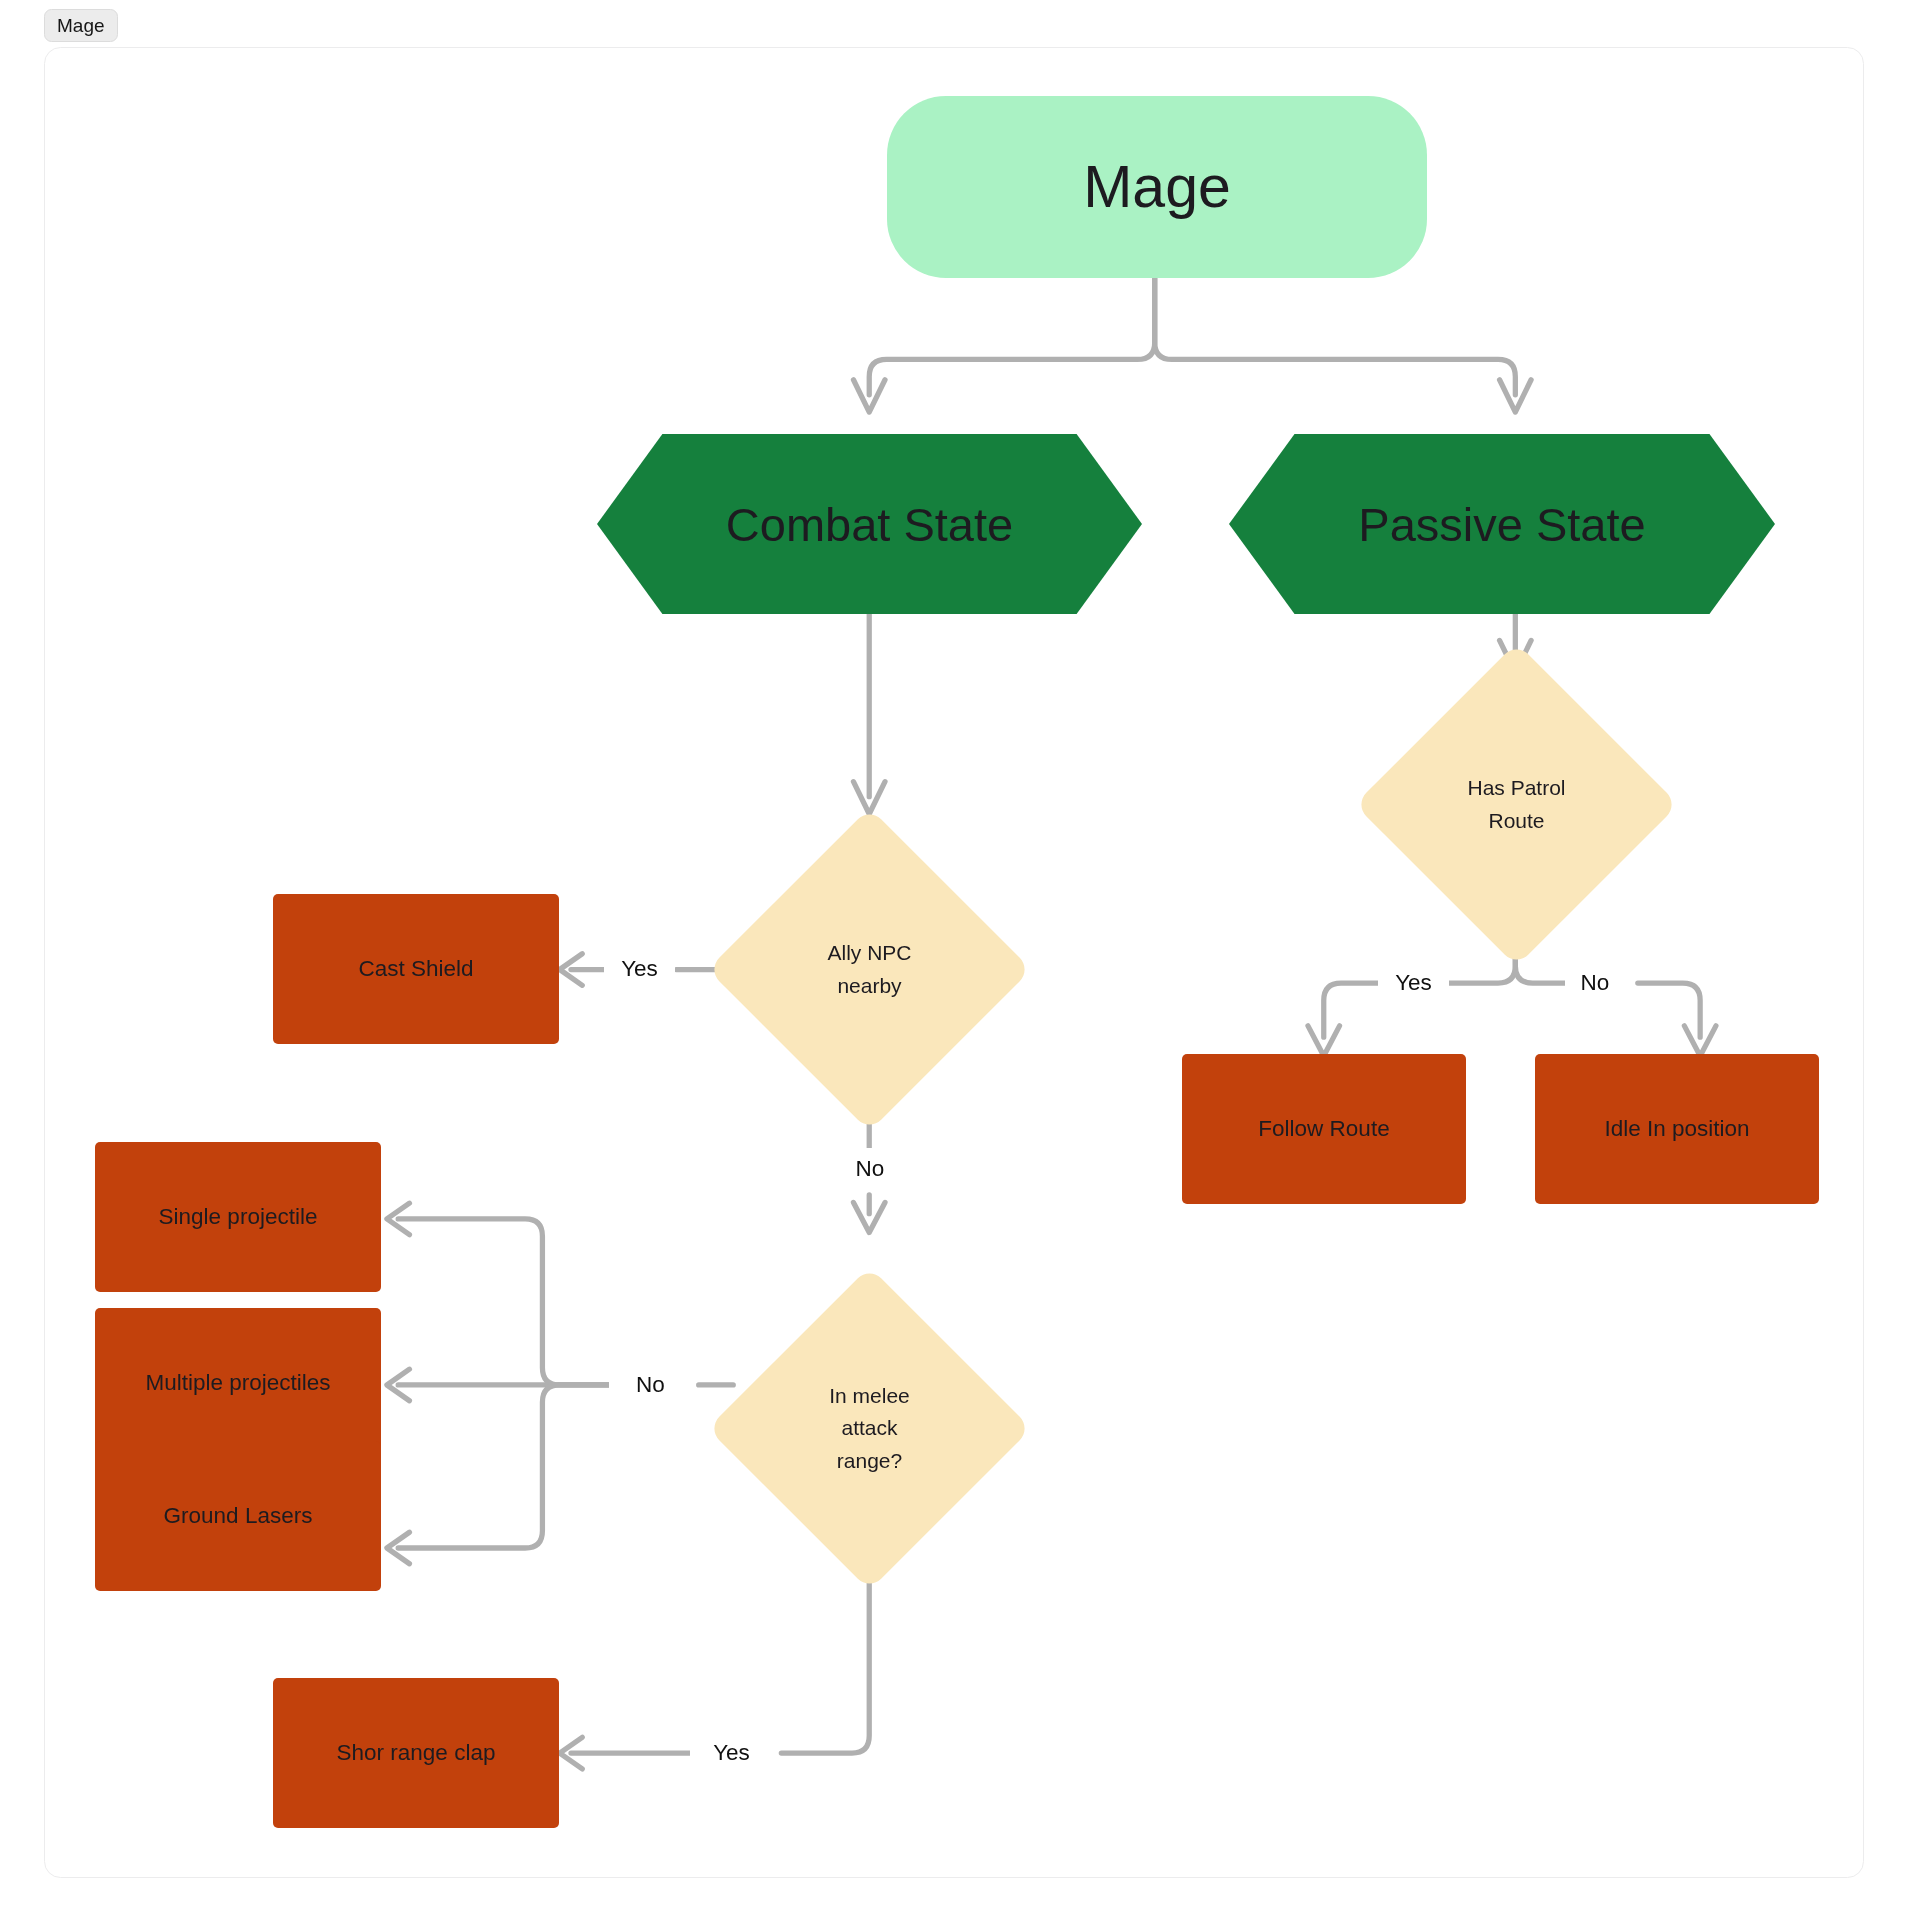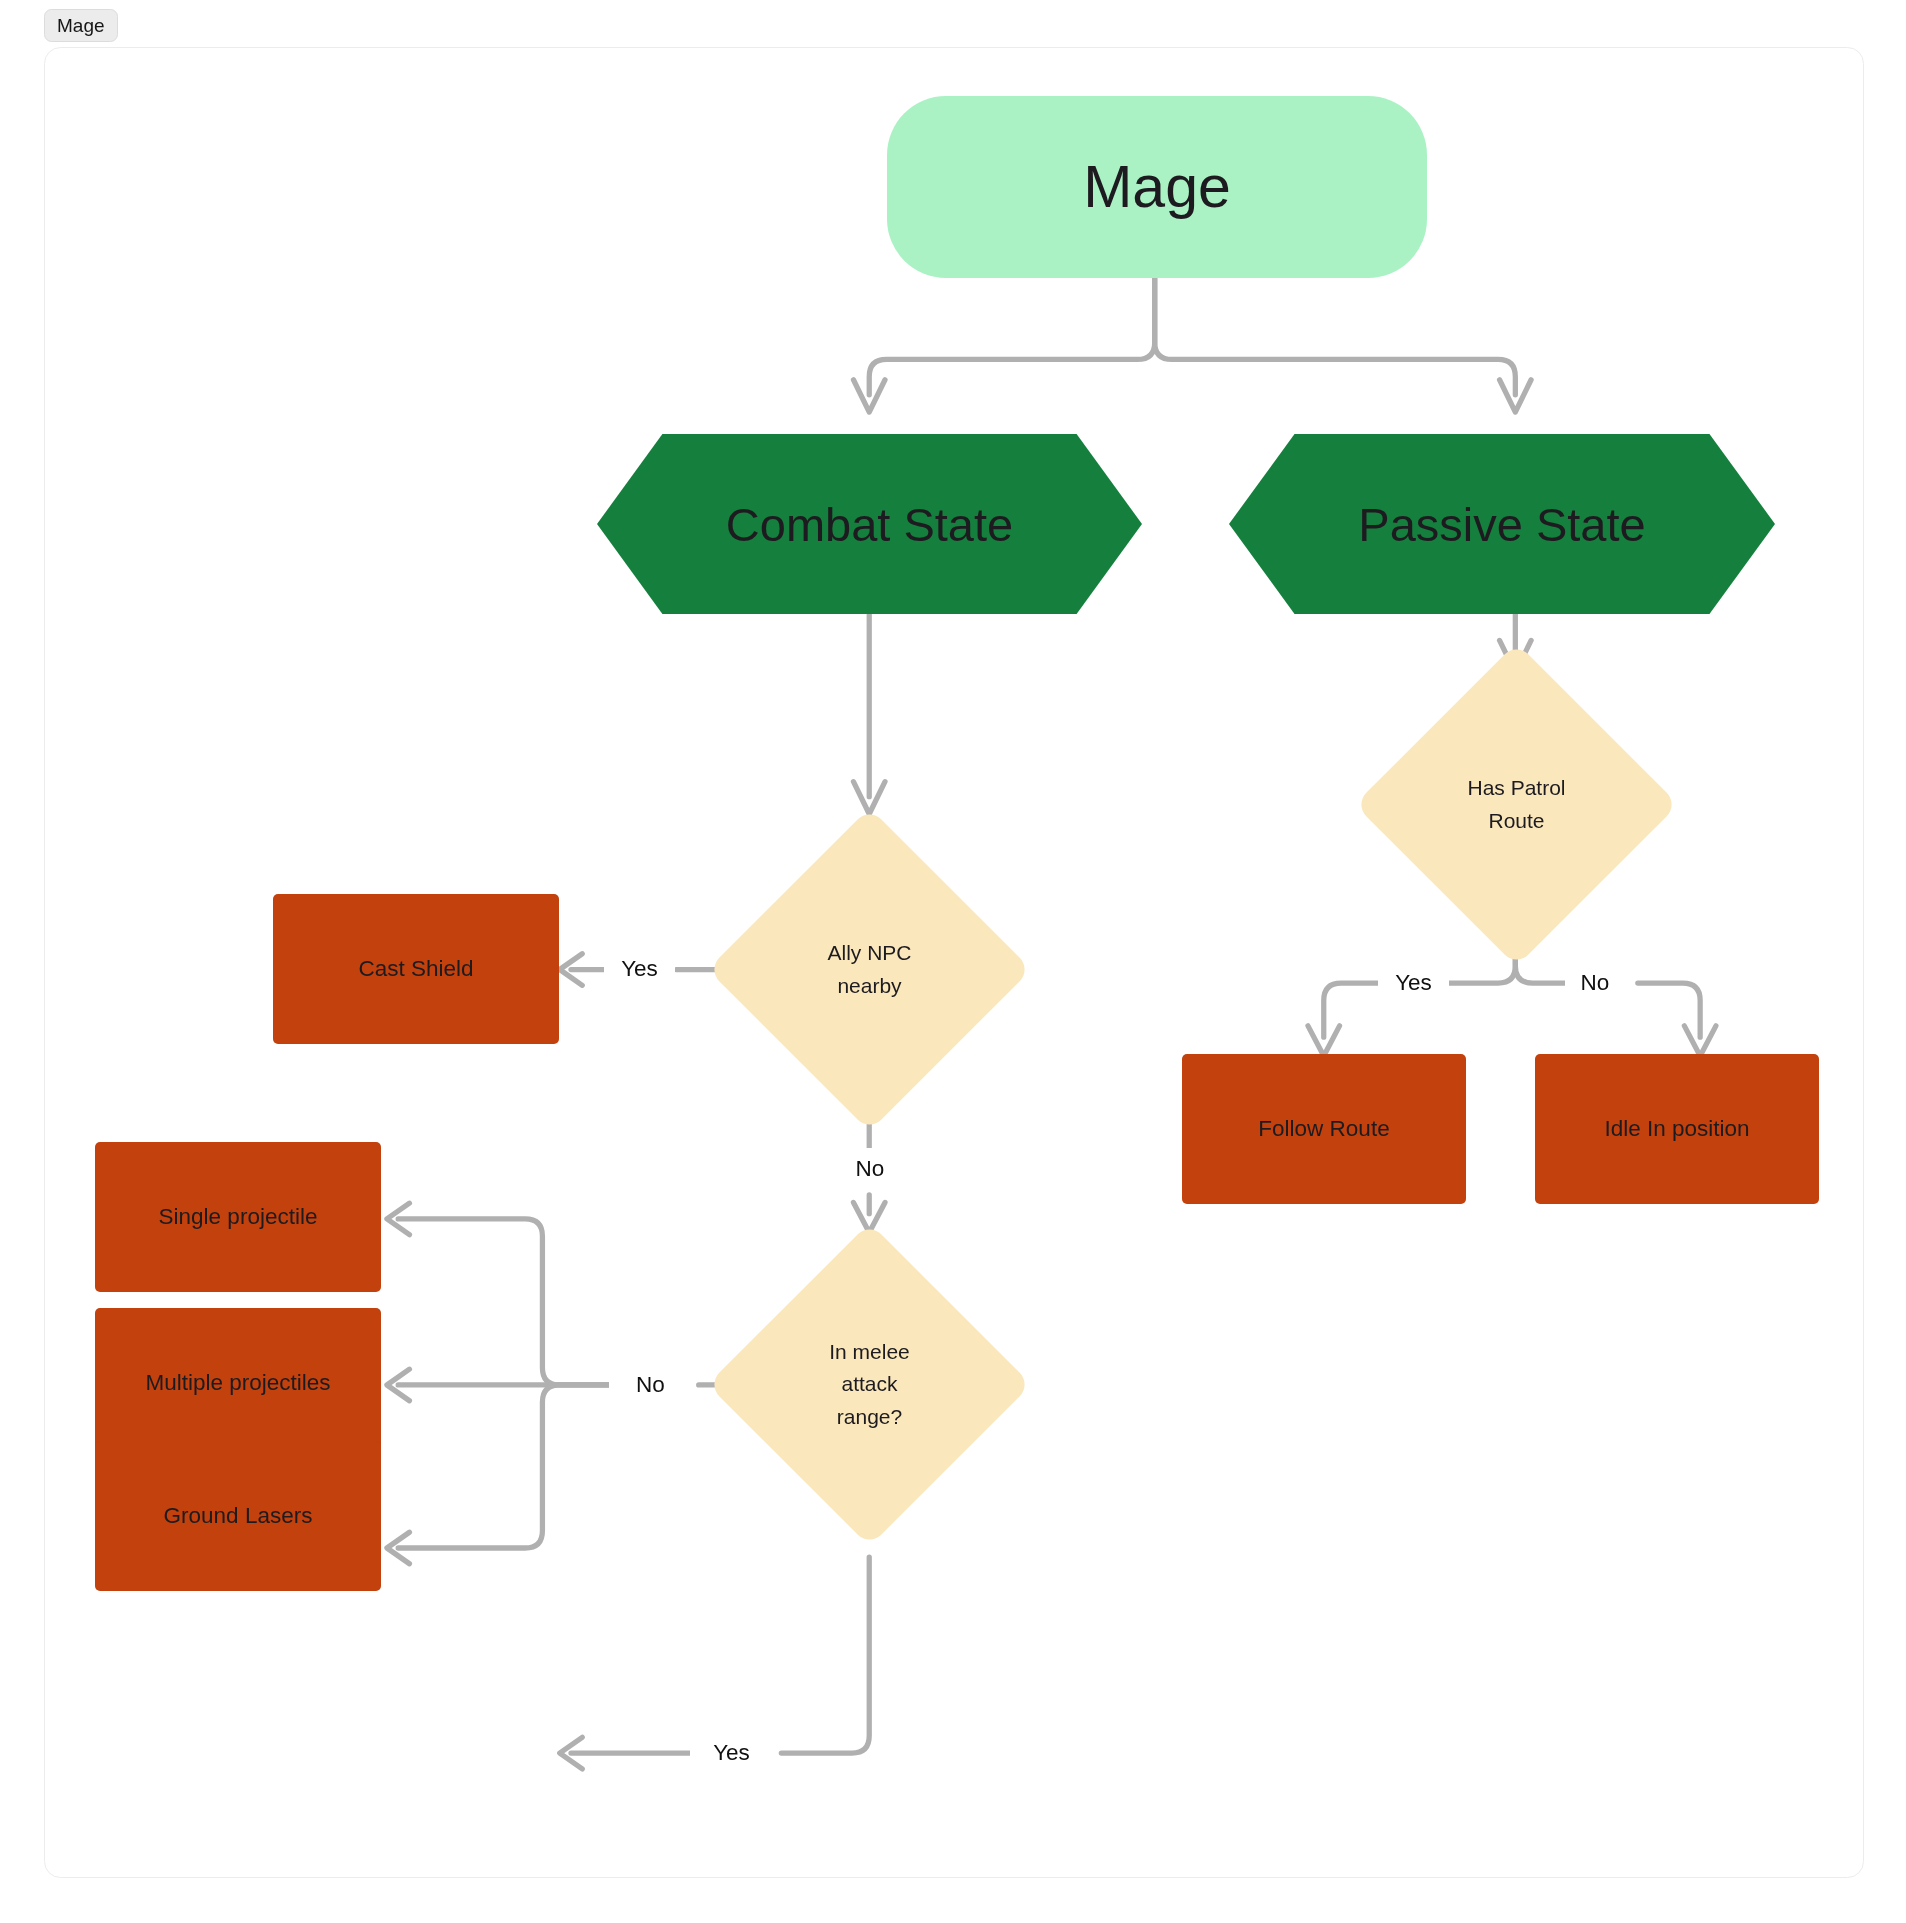--- a/index.html
+++ b/index.html
@@ -182,21 +182,21 @@
   <div class="node n-hex" style="left:1229px; top:434px; width:546px; height:180px;">
     <span>Passive State</span>
   </div>
 
   <div class="n-diamond-wrap" style="left:755px; top:855px; width:229px; height:229px;">
     <div class="n-diamond-shape"></div>
     <div class="n-diamond-label">Ally NPC
 nearby</div>
   </div>
 
-  <div class="n-diamond-wrap" style="left:755px; top:1270px; width:229px; height:229px;">
+  <div class="n-diamond-wrap" style="left:755px; top:1314px; width:229px; height:229px;">
     <div class="n-diamond-shape"></div>
     <div class="n-diamond-label">In melee
 attack
 range?</div>
   </div>
 
   <div class="n-diamond-wrap" style="left:1402px; top:690px; width:229px; height:229px;">
     <div class="n-diamond-shape"></div>
     <div class="n-diamond-label">Has Patrol
 Route</div>
@@ -211,20 +211,23 @@
   </div>
 
   <div class="node n-box" style="left:95px; top:1308px; width:286px; height:150px;">
     <span>Multiple projectiles</span>
   </div>
 
   <div class="node n-box" style="left:95px; top:1441px; width:286px; height:150px;">
     <span>Ground Lasers</span>
   </div>
 
+  <div class="node n-box" style="left:273px; top:1678px; width:286px; height:150px;">
+    <span>Shor range clap</span>
+  </div>
 
   <div class="node n-box" style="left:1182px; top:1054px; width:284px; height:150px;">
     <span>Follow Route</span>
   </div>
 
   <div class="node n-box" style="left:1535px; top:1054px; width:284px; height:150px;">
     <span>Idle In position</span>
   </div>
 
   <div class="elabel" style="left:604px; top:951px; width:71px; height:36px;">Yes</div>

